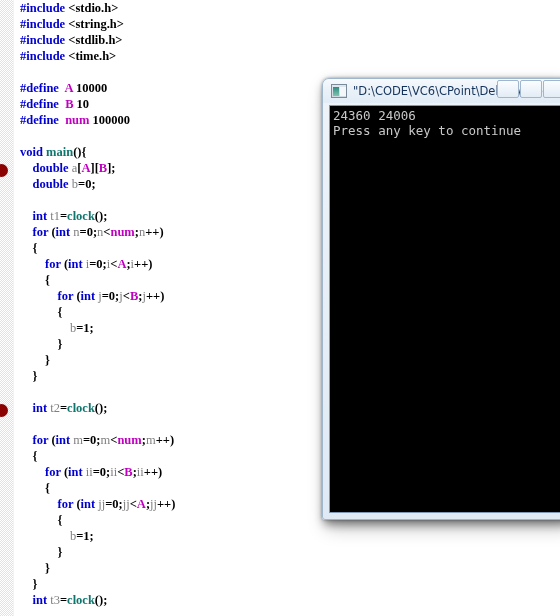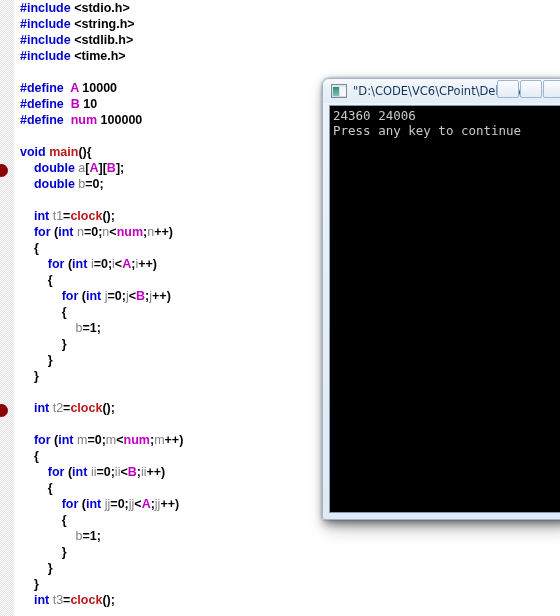--- a/index.html
+++ b/index.html
@@ -48,35 +48,35 @@
     width: 13px; height: 13px;
     border-radius: 50%;
     background: #8b0000;
   }
 
   
   #code {
     position: absolute;
     left: 14px; top: 0;
     width: 546px; height: 616px;
-    font-family: Liberation Sans, sans-serif;
+    font-family: Liberation Serif, serif;
     font-size: 12.5px;
     line-height: 16px;
     letter-spacing: 0px;
     white-space: pre;
     color: #000000;
   }
   .line {
     height: 16px;
     padding-left: 6px;
   }
   .kw   { color: #0000d0; font-weight: bold; }
   .mac  { color: #c000c0; font-weight: bold; }
   .id   { color: #808080; }
-  .fn   { color: #b91c1c; font-weight: bold; }
+  .fn   { color: #0f766e; font-weight: bold; }
   .plain{ color: #000000; font-weight: bold; }
 
   
   #console-window {
     position: absolute;
     left: 322px;
     top: 78px;
     width: 246px;
     height: 442px;
     border-radius: 7px 7px 3px 3px;

